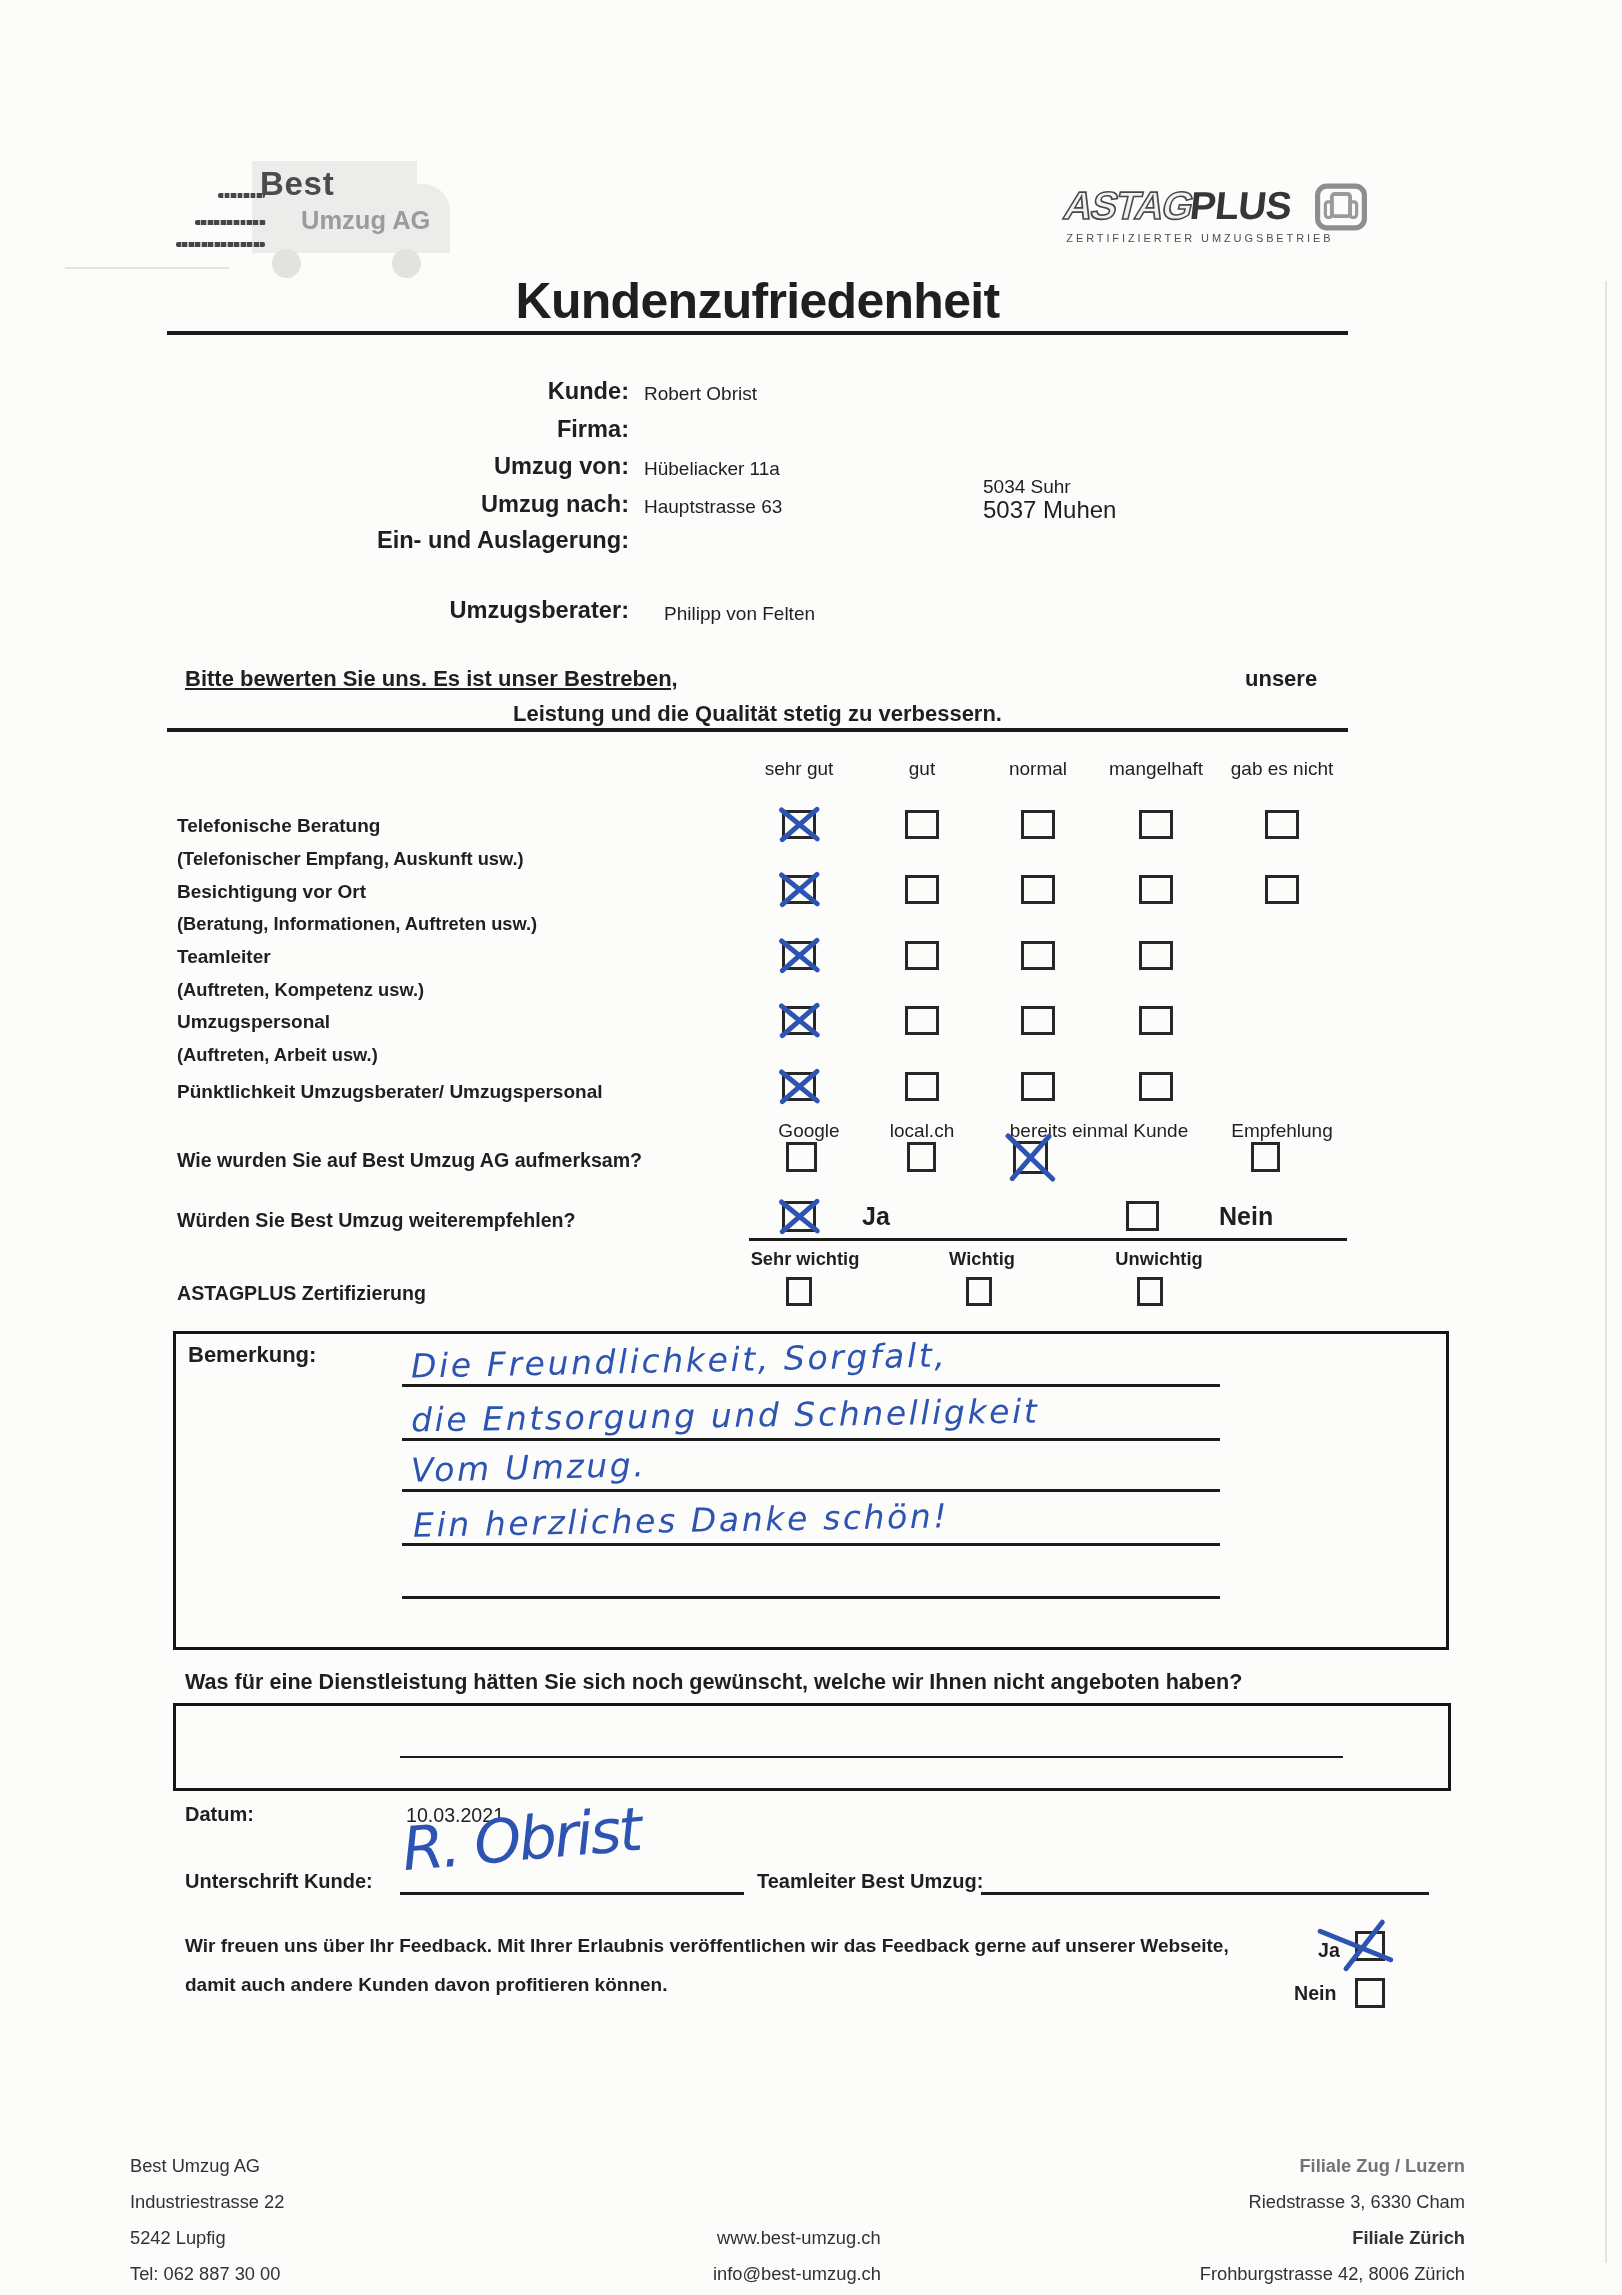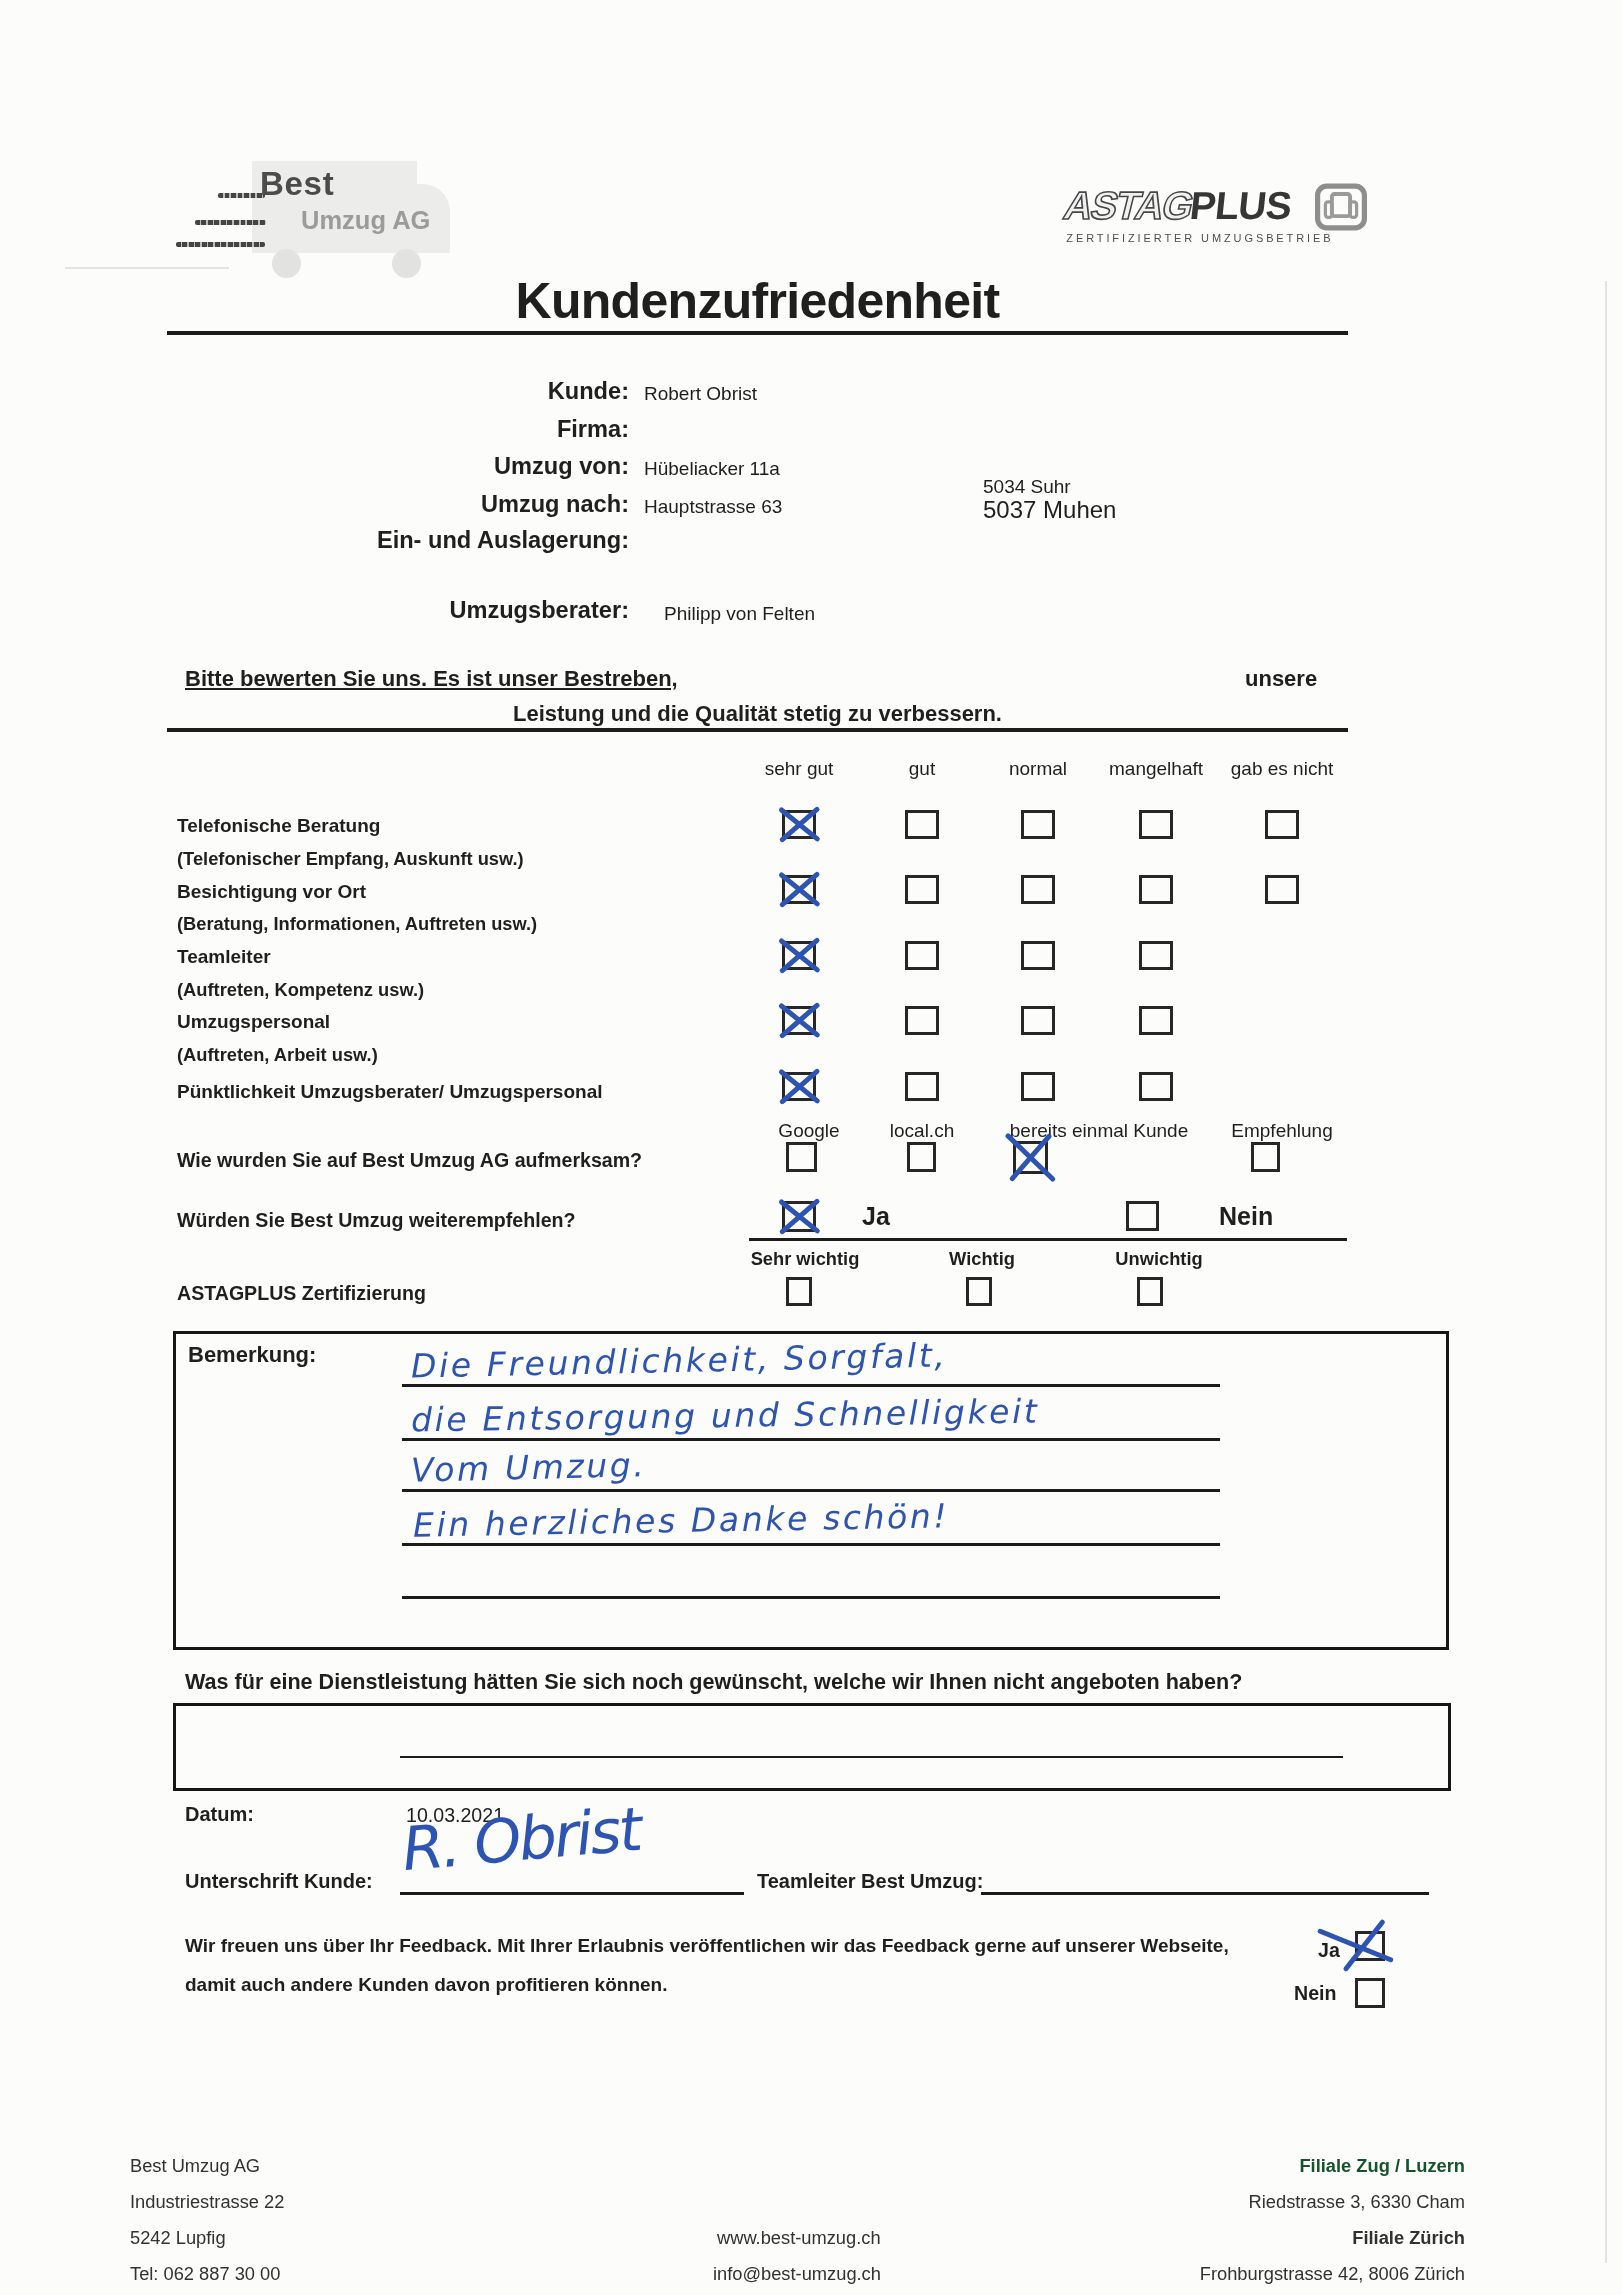--- a/index.html
+++ b/index.html
@@ -196,20 +196,20 @@
   <span class="cb" style="left:1355px;top:1978px;width:30px;height:30px;"></span>
 
   <div class="t" style="left:130px;top:2155px;font-size:18.3px;color:#323232;">Best Umzug AG</div>
   <div class="t" style="left:130px;top:2191px;font-size:18.3px;color:#323232;">Industriestrasse 22</div>
   <div class="t" style="left:130px;top:2227px;font-size:18.3px;color:#323232;">5242 Lupfig</div>
   <div class="t" style="left:130px;top:2263px;font-size:18.3px;color:#323232;">Tel: 062 887 30 00</div>
 
   <div class="t" style="left:717px;top:2227px;font-size:18.3px;color:#323232;">www.best-umzug.ch</div>
   <div class="t" style="left:713px;top:2263px;font-size:18.3px;color:#323232;">info@best-umzug.ch</div>
 
-  <div class="t b rt" style="left:1043px;top:2155px;width:422px;font-size:18.3px;color:#14532d;">Filiale Zug / Luzern</div>
+  <div class="t b rt" style="left:1043px;top:2155px;width:422px;font-size:18.3px;color:#737373;">Filiale Zug / Luzern</div>
   <div class="t rt" style="left:1043px;top:2191px;width:422px;font-size:18.3px;color:#323232;">Riedstrasse 3, 6330 Cham</div>
   <div class="t b rt" style="left:1043px;top:2227px;width:422px;font-size:18.3px;color:#323232;">Filiale Zürich</div>
   <div class="t rt" style="left:1043px;top:2263px;width:422px;font-size:18.3px;color:#323232;">Frohburgstrasse 42, 8006 Zürich</div>
 
   <div class="faint" style="left:1605px;top:281px;width:2px;height:1982px;"></div>
 </div>
 
 
 </body></html>

